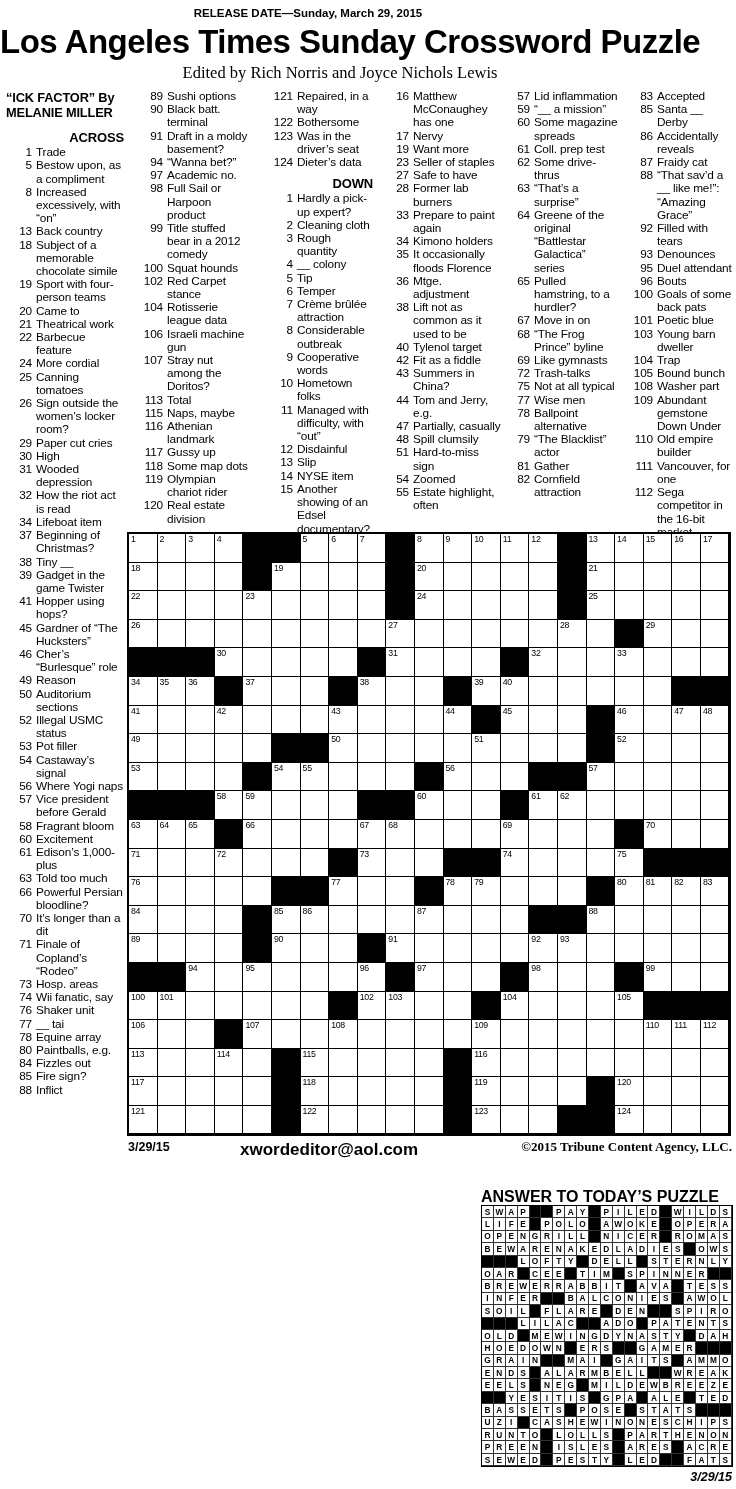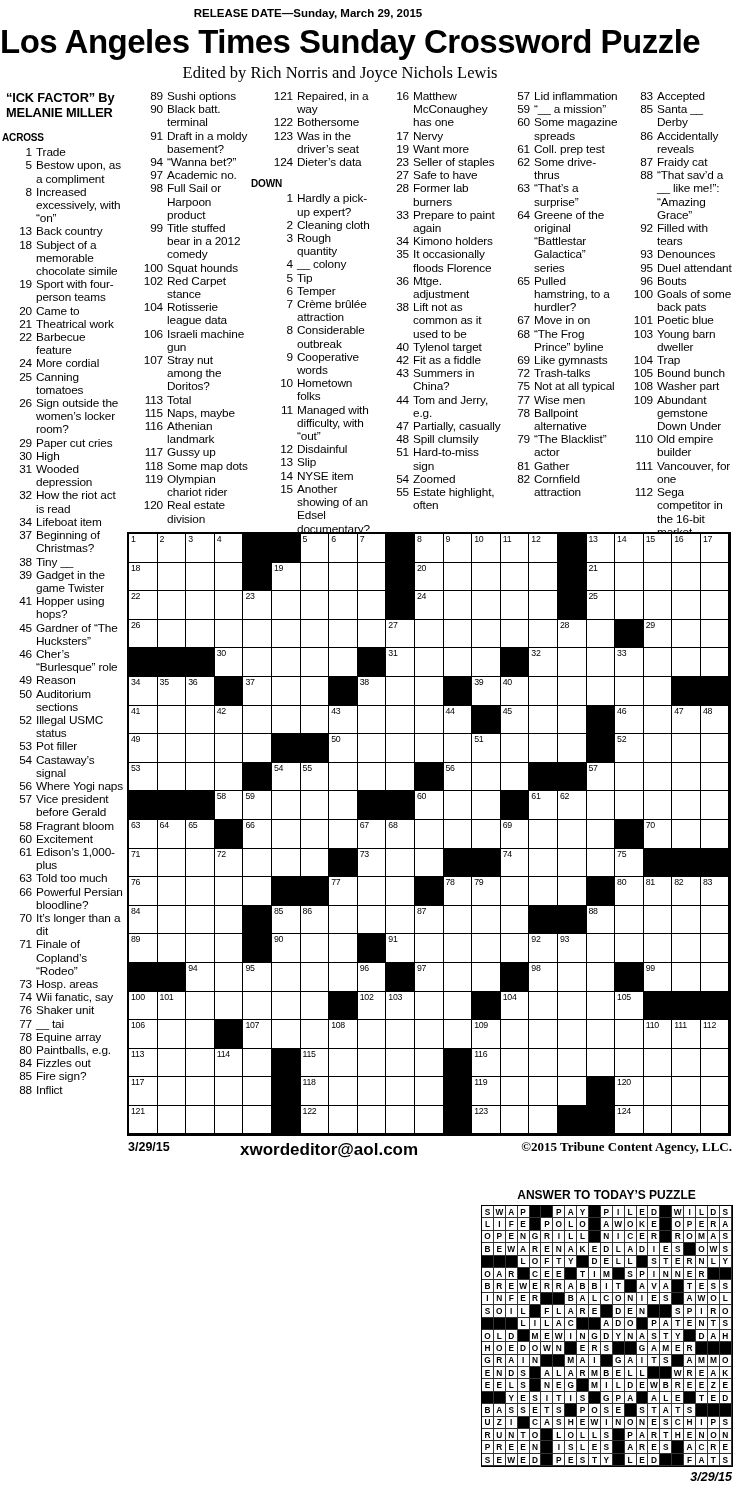--- a/index.html
+++ b/index.html
@@ -17,35 +17,35 @@
   #col3{left:251px;width:122px;}
   #col4{left:377px;width:124px;}
   #col5{left:502px;width:116px;}
   #col6{left:617px;width:119px;}
   .clue{display:flex;}
   .cn{flex:none;text-align:right;padding-right:4px;}
   #col1 .cn{width:30px}#col2 .cn{width:36px}#col3 .cn{width:42px}
   #col4 .cn{width:32px}#col5 .cn{width:28px}#col6 .cn{width:36px}
   .ct{flex:1;}
   .byline{font-weight:bold;font-size:12.8px;line-height:15px;padding-left:4px;}
-  .seclabel{font-weight:bold;text-align:left;font-size:10px;margin:11px 0 2px;}
+  .seclabel{font-weight:bold;text-align:right;font-size:13px;margin:11px 0 2px;}
   #col3 .seclabel{margin-top:8px;}
   #main-grid{position:absolute;left:127px;top:532px;display:grid;
              grid-template-columns:repeat(21,28.6px);grid-auto-rows:28.6px;
              border:2.5px solid #000;background:#fff;}
   #main-grid .cell{border-right:1px solid #000;border-bottom:1px solid #000;
                    position:relative;box-sizing:border-box;background:#fff;}
   #main-grid .blk{background:#000;}
   .num{position:absolute;top:0;left:2px;font-size:8.8px;line-height:10px;letter-spacing:-0.3px;}
   .footer-date{position:absolute;left:128px;top:1140px;font-weight:bold;font-size:12.5px;}
   .footer-email{position:absolute;left:240px;top:1140px;font-weight:bold;font-size:17px;}
   .footer-copy{position:absolute;right:4px;top:1139px;font-weight:bold;font-size:13px;
                font-family:"Liberation Serif",serif;}
-  #answer-title{position:absolute;left:481px;top:1188px;width:251px;text-align:center;
-                font-weight:bold;font-size:12px;}
+  #answer-title{position:absolute;left:481px;top:1188px;width:251px;
+                font-weight:bold;font-size:16px;}
   #answer-grid{position:absolute;left:481px;top:1205px;display:grid;
                grid-template-columns:repeat(21,11.9px);grid-auto-rows:12.4px;
                border:1.5px solid #000;background:#fff;}
   #answer-grid .cell{border-right:1px solid #333;border-bottom:1px solid #333;
                      box-sizing:border-box;font-weight:bold;font-size:8.3px;
                      display:flex;align-items:center;justify-content:center;background:#fff;}
   #answer-grid .blk{background:#000;}
   #answer-date{position:absolute;left:481px;top:1470px;width:251px;text-align:right;
                font-weight:bold;font-style:italic;font-size:12.5px;}
 </style>

